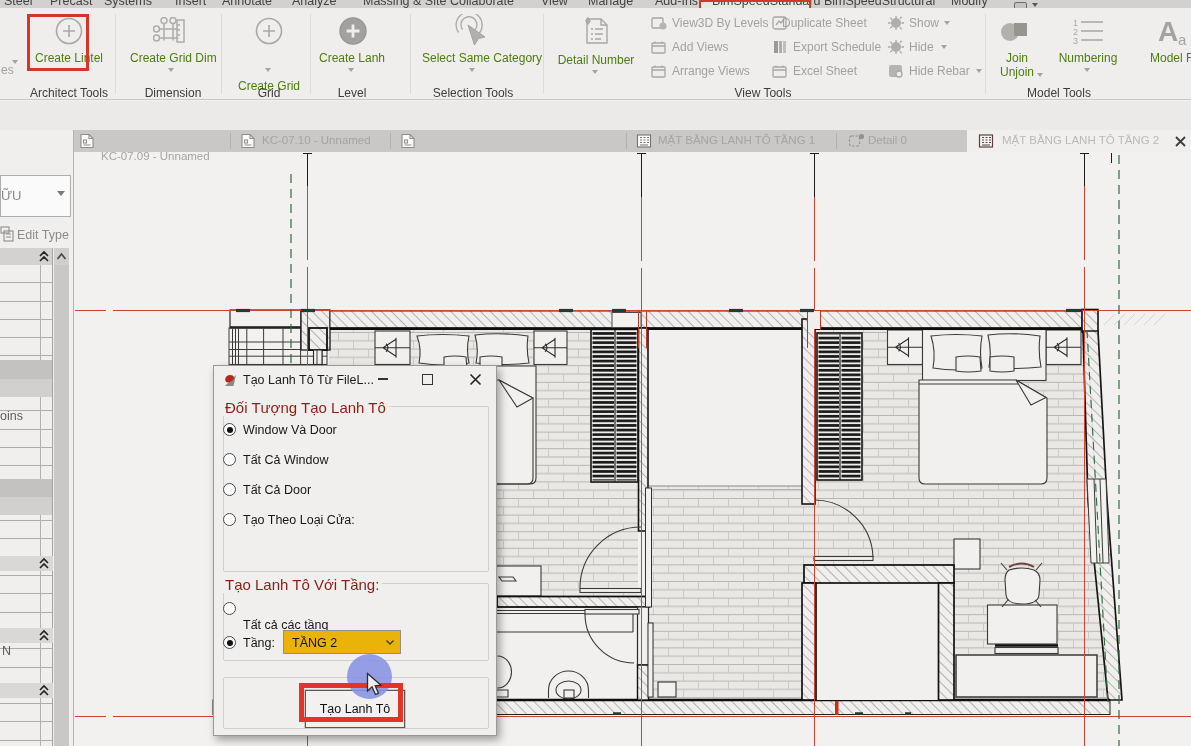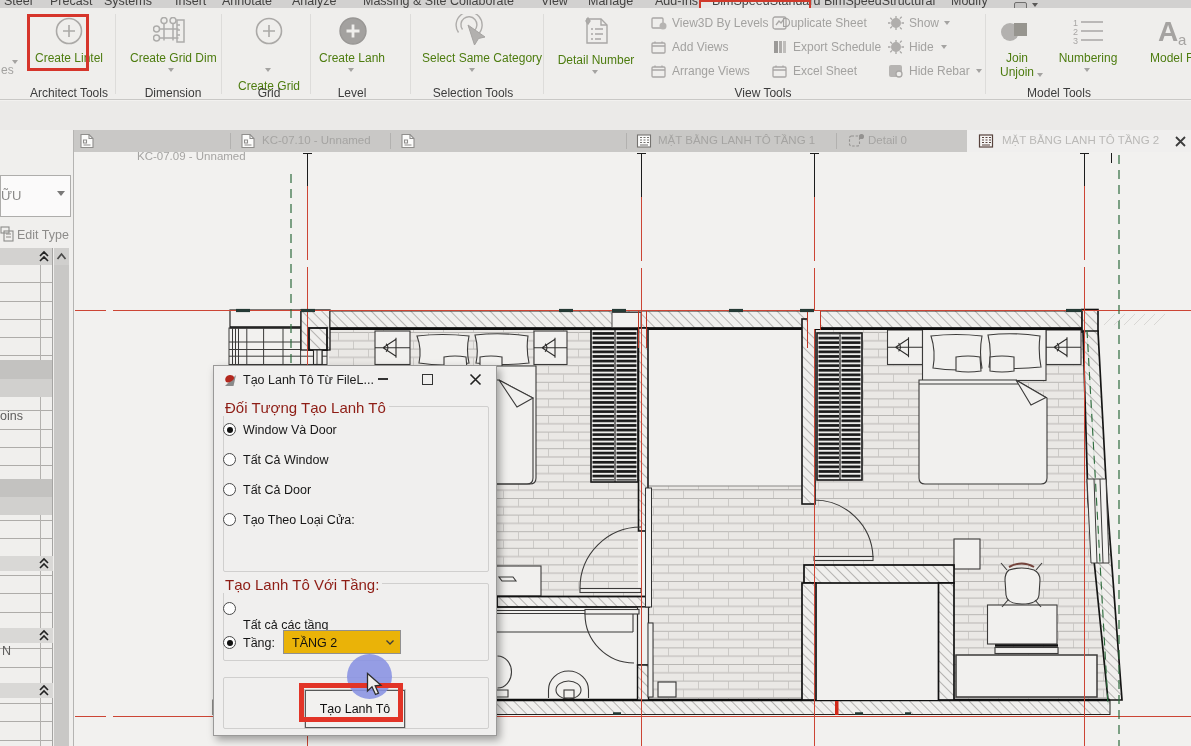--- a/index.html
+++ b/index.html
@@ -198,21 +198,21 @@
     <div class="rlbl" style="left:312px; width:80px;">Level</div>
     <div class="rlbl" style="left:418px; width:110px;">Selection Tools</div>
     <div class="rlbl" style="left:700px; width:126px;">View Tools</div>
     <div class="rlbl" style="left:1000px; width:118px;">Model Tools</div>
     <div id="redbox-lintel"></div>
   </div>
 
   <div id="tabgap"></div>
 
   <div id="tabbar">
-    <div class="tab" style="left:5px;"><span style="position:relative;top:20px;left:22px;margin-left:36px;">KC-07.09 - Unnamed</span></div>
+    <div class="tab" style="left:5px;"><span style="position:relative;top:20px;left:22px;">KC-07.09 - Unnamed</span></div>
     <div class="tabsep" style="left:156px;"></div>
     <div class="tab" style="left:166px;"><span style="position:relative;top:4px;left:22px;">KC-07.10 - Unnamed</span></div>
     <div class="tabsep" style="left:316px;"></div>
     <div class="tabsep" style="left:552px;"></div>
     <div class="tab" style="left:562px;"><span style="position:relative;top:4px;left:22px;">MẶT BẰNG LANH TÔ TẦNG 1</span></div>
     <div class="tabsep" style="left:762px;"></div>
     <div class="tab" style="left:772px;"><span style="position:relative;top:4px;left:22px;">Detail 0</span></div>
     <div class="tabsep" style="left:896px;"></div>
     <div class="tab" style="left:893px; width:224px; background:#f0efee; color:#bab9b7;"><span style="position:relative;top:4px;left:35px;">MẶT BẰNG LANH TÔ TẦNG 2</span></div>
     <svg style="position:absolute;left:1100px;top:5px" width="13" height="13">

